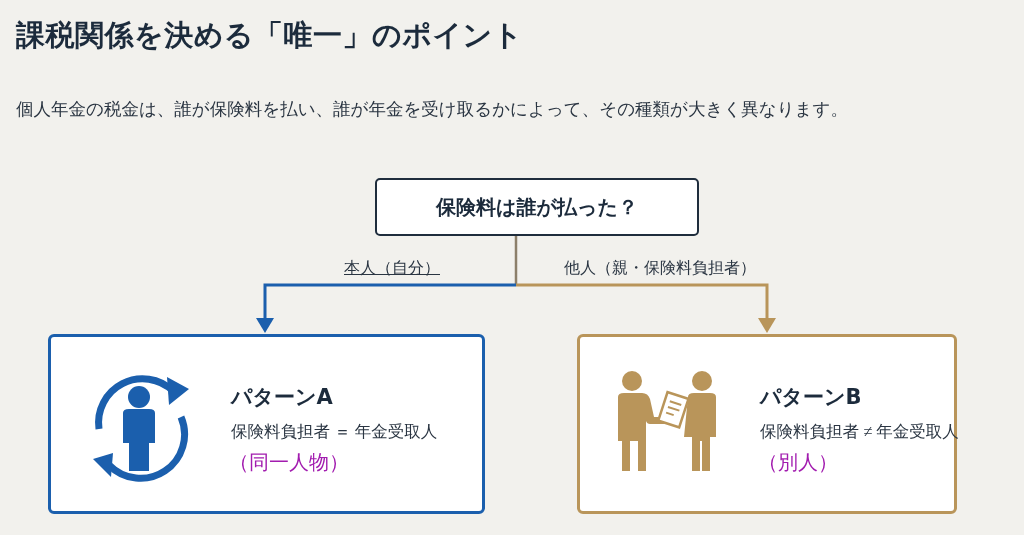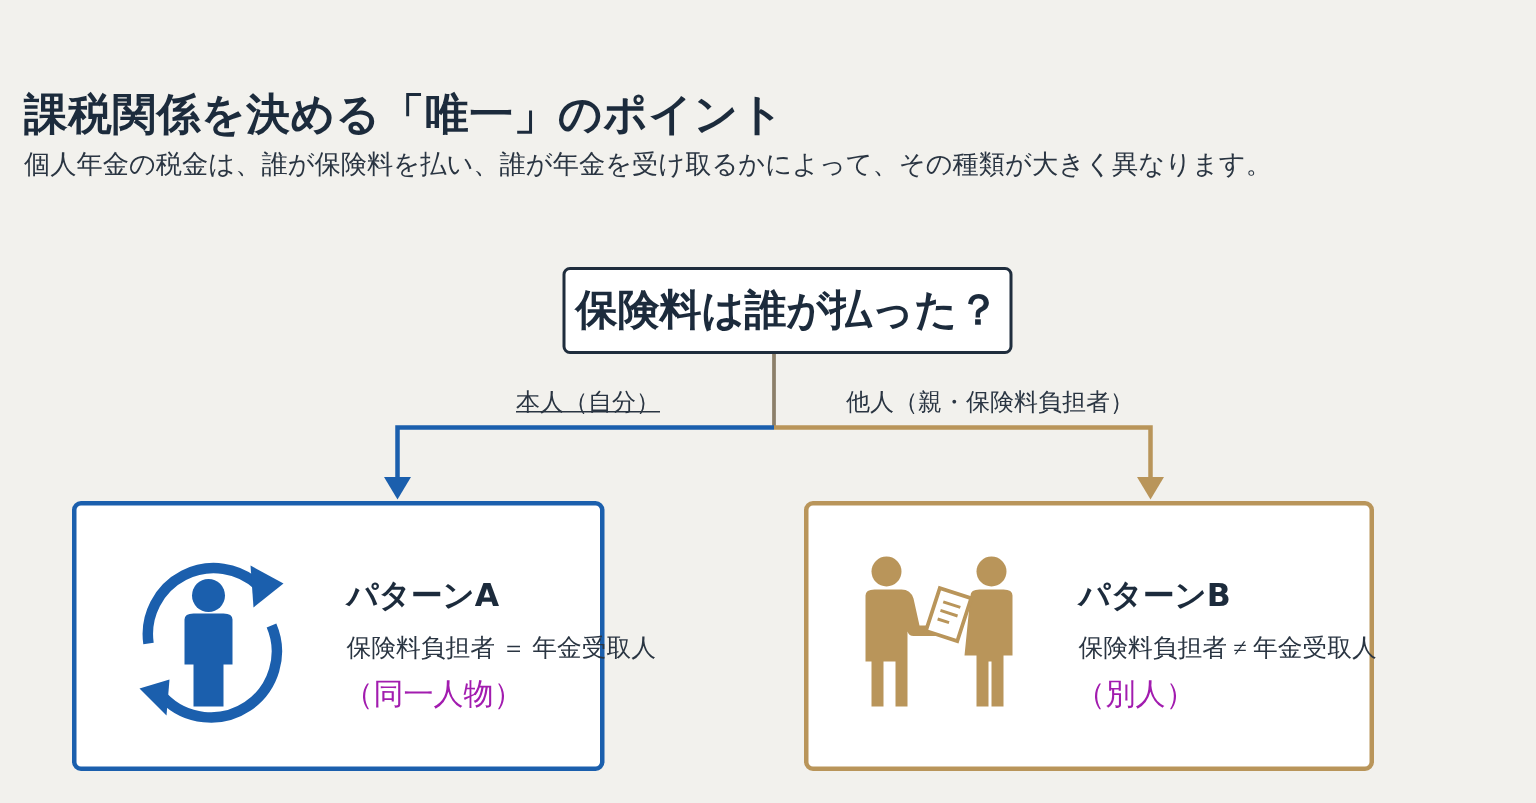--- a/index.html
+++ b/index.html
@@ -6,43 +6,43 @@
   body {
     width: 1024px; height: 535px; overflow: hidden;
     background: #f2f1ed;
     font-family: "DejaVu Sans", "Liberation Sans", sans-serif;
     color: #1c2a3a;
     position: relative;
   }
   .title {
     position: absolute; left: 16px; top: 16px;
     font-size: 29px; font-weight: bold; color: #1c2b3c;
-    letter-spacing: 0.5px; white-space: nowrap; margin-top: 41px;
+    letter-spacing: 0.5px; white-space: nowrap;
   }
   .subtitle {
     position: absolute; left: 16px; top: 83px;
     font-size: 17.5px; color: #2a3542; white-space: nowrap; margin-top: 14px;
   }
   .question {
     position: absolute; left: 375px; top: 178px;
-    width: 300px; height: 58px; box-sizing: border-box;
+    width: 324px; height: 58px; box-sizing: border-box;
     background: #ffffff; border: 2.5px solid #1f2d3d; border-radius: 5px;
     display: flex; align-items: center; justify-content: center;
-    font-size: 28px; font-weight: bold; color: #1c2b3c;
+    font-size: 20px; font-weight: bold; color: #1c2b3c;
   }
   svg.connectors { position: absolute; left: 0; top: 0; }
   .branch-label {
     position: absolute; font-size: 16px; color: #2a3542; white-space: nowrap;
   }
   .card {
     position: absolute; top: 334px; height: 180px; box-sizing: border-box;
     background: #ffffff; border-radius: 6px; border: 3px solid;
   }
-  .card.a { left: 48px; width: 355px; border-color: #1b5fad; padding-left: 48px; }
-  .card.b { left: 536px; width: 380px; border-color: #b9955a; }
+  .card.a { left: 48px; width: 437px; border-color: #1b5fad; padding-left: 48px; }
+  .card.b { left: 577px; width: 380px; border-color: #b9955a; }
   .card .icon { position: absolute; left: 34px; top: 30px; width: 110px; height: 115px; }
   .card .heading {
     position: absolute; left: 180px; top: 46px;
     font-size: 21px; font-weight: bold; color: #1c2b3c; white-space: nowrap;
   }
   .card .line1 {
     position: absolute; left: 180px; top: 84px;
     font-size: 16.5px; color: #2a3542; white-space: nowrap; font-family: Liberation Serif, serif;
   }
   .card .line2 {

